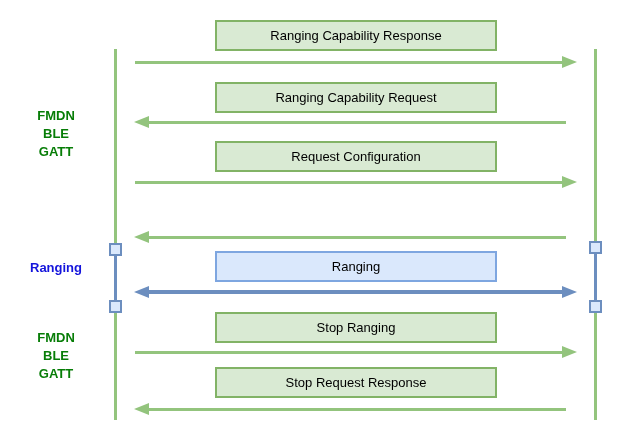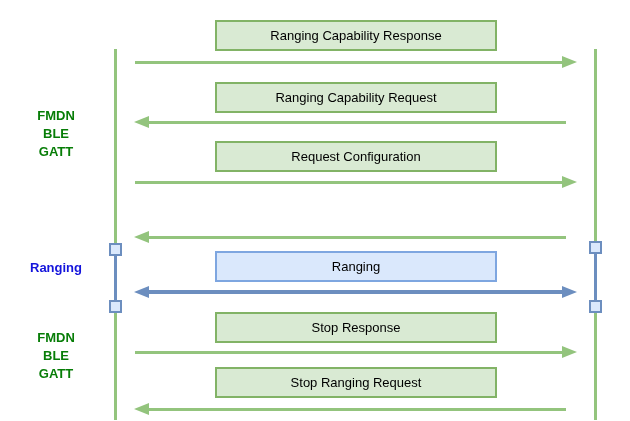--- a/index.html
+++ b/index.html
@@ -141,28 +141,28 @@
   <div class="box blue" style="top:251px">
     <span>Ranging</span>
   </div>
   <div class="arrow blue both" style="top:286px">
     <div class="line"></div>
     <div class="head l"></div>
     <div class="head r"></div>
   </div>
 
   <div class="box green" style="top:312px">
-    <span>Stop Response</span>
+    <span>Stop Ranging</span>
   </div>
   <div class="arrow green right" style="top:346px">
     <div class="line"></div>
     <div class="head r"></div>
   </div>
 
   <div class="box green" style="top:367px">
-    <span>Stop Ranging Request</span>
+    <span>Stop Request Response</span>
   </div>
   <div class="arrow green left" style="top:403px">
     <div class="line"></div>
     <div class="head l"></div>
   </div>
 
 </div>
 
 </body></html>

